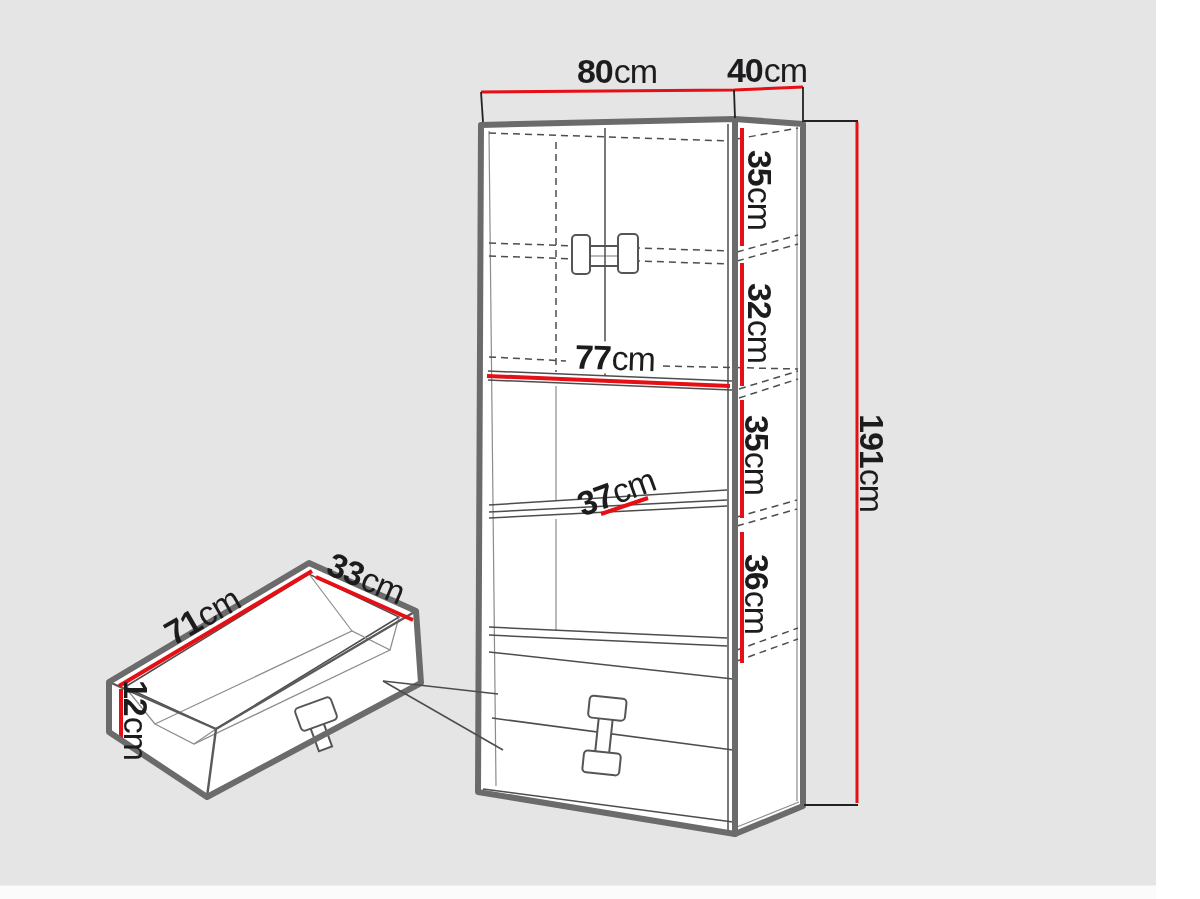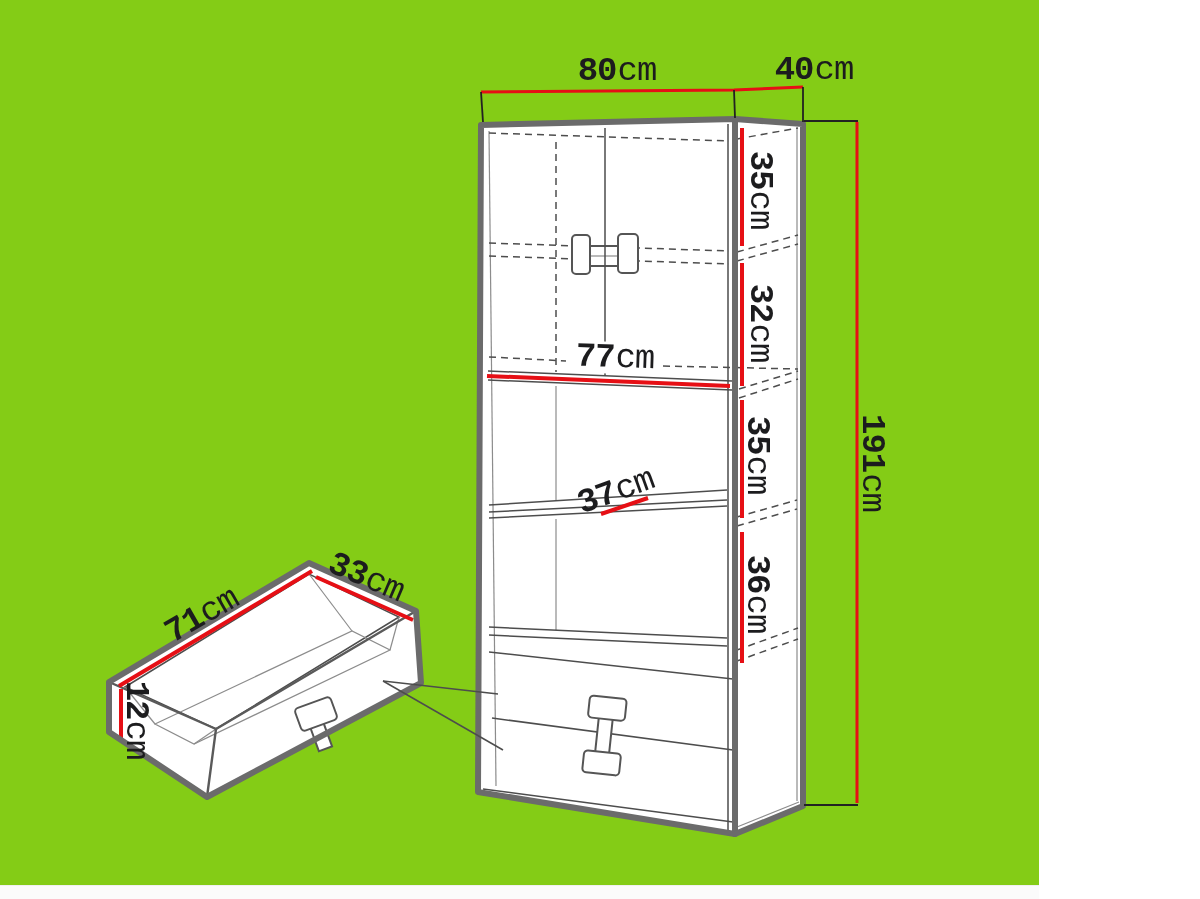--- a/index.html
+++ b/index.html
@@ -1,18 +1,18 @@
 <!DOCTYPE html>
 <html><head>
 <meta charset="utf-8">
 <style>
   html,body{margin:0;padding:0;background:#fff;}
   .stage{
-    position:relative;width:1039px;height:899px;background:#84cc16;overflow:hidden;
-    font-family:Liberation Mono, monospace;
+    position:relative;width:1156px;height:899px;background:#e5e5e5;overflow:hidden;
+    font-family:Liberation Sans, sans-serif;
   }
   .stage svg{position:absolute;left:0;top:0;}
   
   .oL{stroke:#6b6b6b;stroke-width:6;fill:none;stroke-linejoin:round;stroke-linecap:round;}
   .oM{stroke:#5a5a5a;stroke-width:2.4;fill:none;stroke-linecap:round;}
   .tn{stroke:#4d4d4d;stroke-width:1.5;fill:none;}
   .lt{stroke:#8c8c8c;stroke-width:1.2;fill:none;}
   .dsh{stroke:#4d4d4d;stroke-width:1.5;fill:none;stroke-dasharray:7 5;}
   .red3{stroke:#e60f15;stroke-width:3;fill:none;}
   .red4{stroke:#e60f15;stroke-width:4;fill:none;}
@@ -158,21 +158,21 @@
 
   <g>
     <path class="tn" d="M383,681 L498,694"></path>
     <path class="tn" d="M383,681 L503,750"></path>
   </g>
 </svg>
 
 <div class="dim" style="left:617px;top:71px;">
   <span class="num">80</span><span class="unit">cm</span>
 </div>
-<div class="dim" style="left:767px;top:70px;margin-left:47px;">
+<div class="dim" style="left:767px;top:70px;">
   <span class="num">40</span><span class="unit">cm</span>
 </div>
 <div class="dim" style="left:872px;top:463px;--rot:90deg;">
   <span class="num">191</span><span class="unit">cm</span>
 </div>
 <div class="dim" style="left:760px;top:190px;--rot:90deg;">
   <span class="num">35</span><span class="unit">cm</span>
 </div>
 <div class="dim" style="left:760px;top:323px;--rot:90deg;">
   <span class="num">32</span><span class="unit">cm</span>

